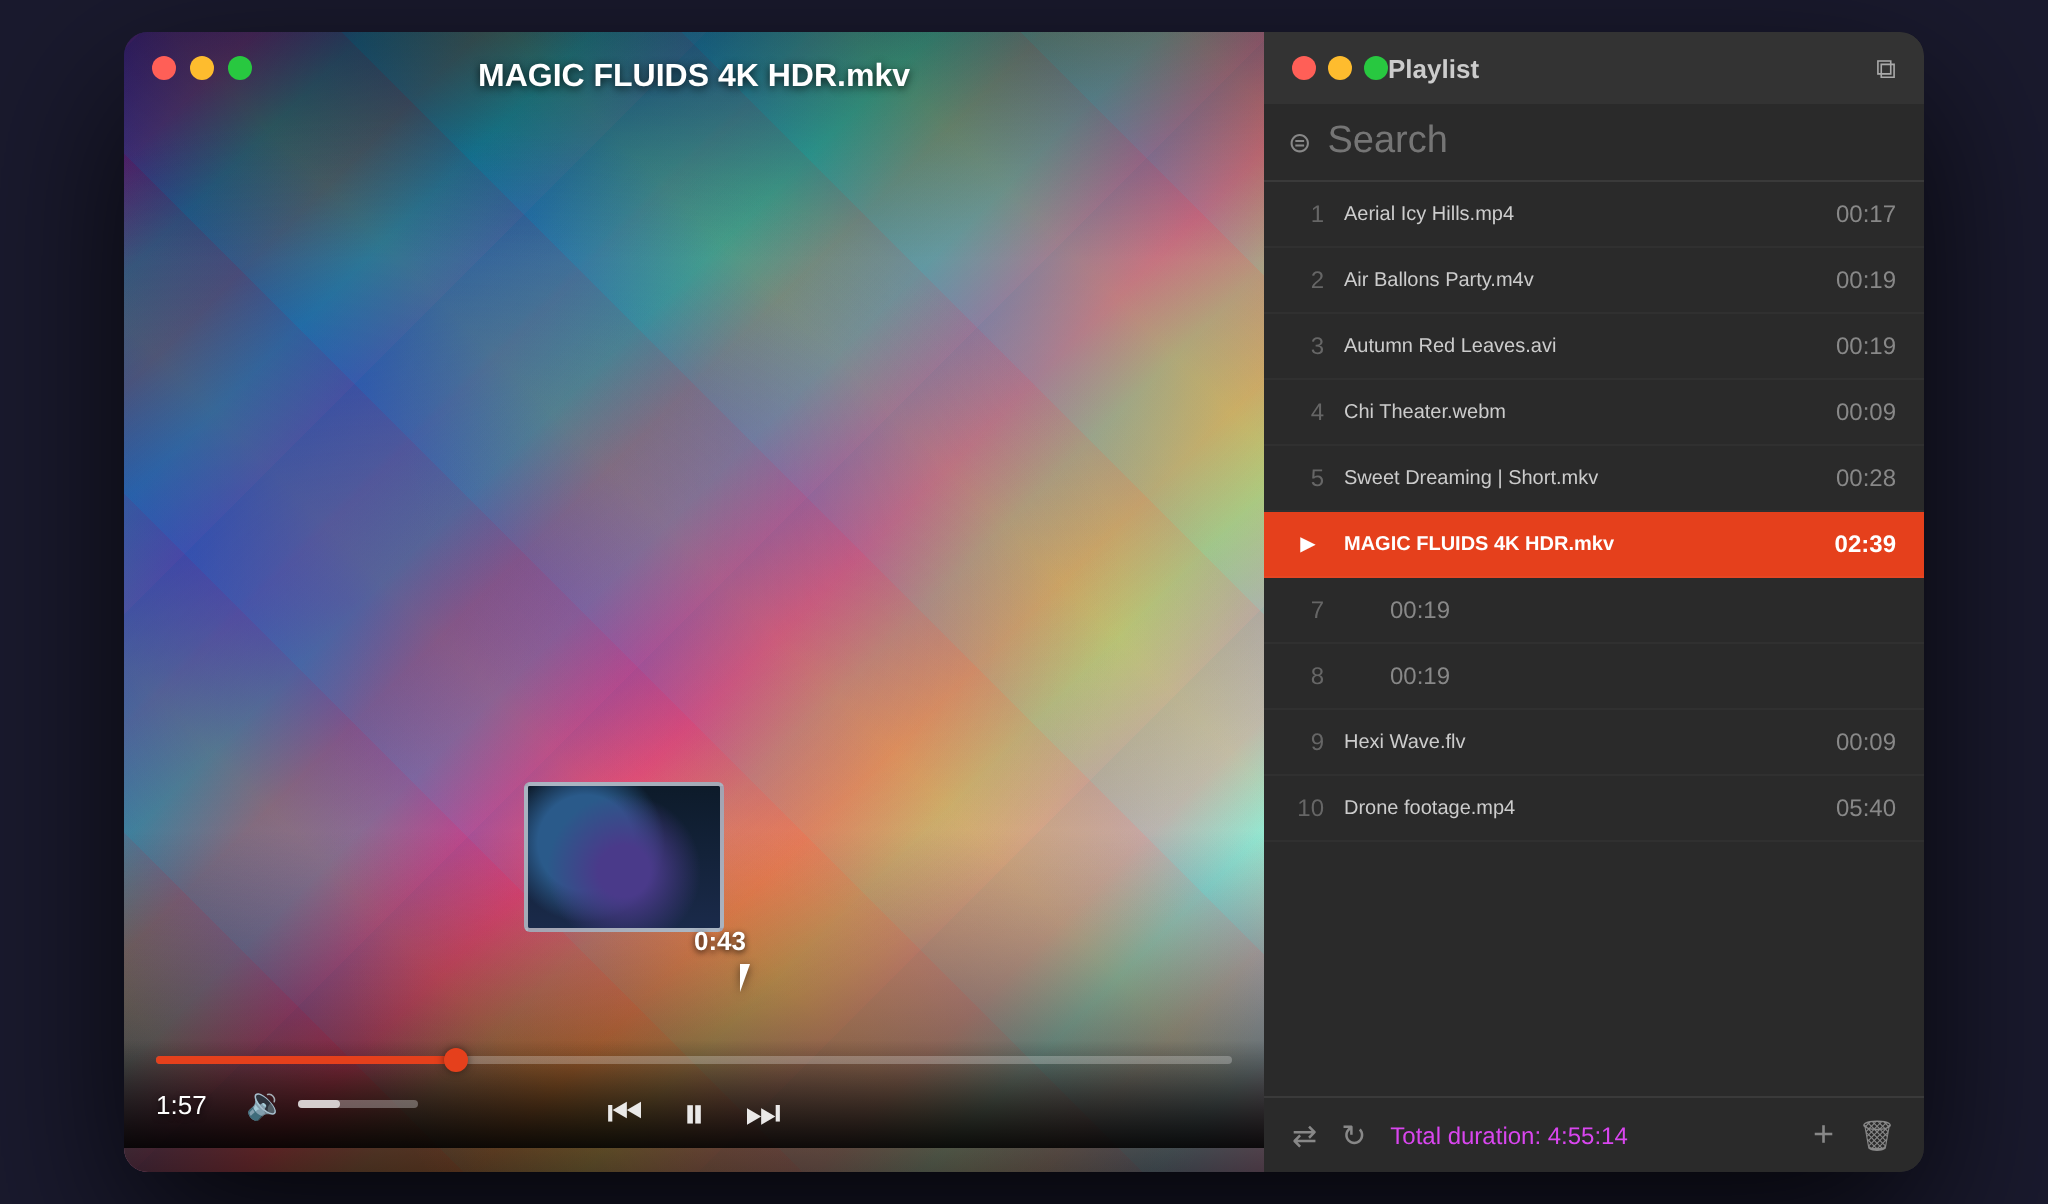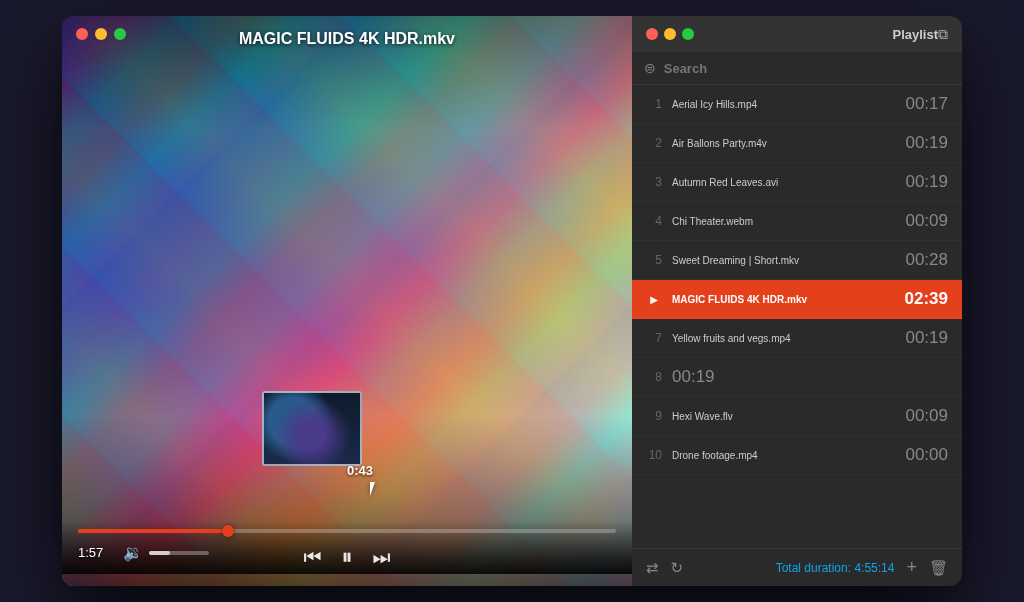--- a/index.html
+++ b/index.html
@@ -293,21 +293,21 @@
     .playlist-traffic-lights {
       display: flex;
       gap: 6px;
     }
 
     .playlist-header-title {
       color: #ccc;
       font-size: 13px;
       font-weight: 600;
       flex: 1;
-      text-align: right;
+      text-align: left;
     }
 
     .playlist-mini-icon {
       color: #aaa;
       font-size: 14px;
       cursor: pointer;
     }
 
     .search-bar {
       display: flex;
@@ -321,22 +321,21 @@
       color: #888;
       font-size: 14px;
     }
 
     .search-input {
       flex: 1;
       background: transparent;
       border: none;
       outline: none;
       color: #f0abfc;
-      font-size: 13px;
-      font-weight: bold;
+      font-size: 19px;
     }
 
     .playlist-items {
       flex: 1;
       overflow-y: auto;
     }
 
     .playlist-items::-webkit-scrollbar { width: 4px; }
     .playlist-items::-webkit-scrollbar-track { background: #2a2a2a; }
     .playlist-items::-webkit-scrollbar-thumb { background: #555; border-radius: 2px; }
@@ -381,22 +380,23 @@
       text-overflow: ellipsis;
     }
 
     .playlist-item.active .item-name {
       color: #fff;
       font-weight: 600;
     }
 
     .item-duration {
       color: #888;
-      font-size: 17px;
+      font-size: 12px;
       flex-shrink: 0;
+      margin-left: 23px;
     }
 
     .playlist-item.active .item-duration {
       color: #fff;
       font-weight: 600;
     }
 
     .playlist-footer {
       display: flex;
       align-items: center;
@@ -408,23 +408,23 @@
     }
 
     .footer-icon {
       color: #888;
       font-size: 15px;
       cursor: pointer;
     }
 
     .total-duration {
       flex: 1;
-      color: #0ea5e9;
+      color: #d946ef;
       font-size: 12px;
-      text-align: right;
+      text-align: left;
     }
 
     .footer-add-icon {
       color: #888;
       font-size: 18px;
       cursor: pointer;
     }
 
     .footer-trash-icon {
       color: #888;
@@ -531,36 +531,35 @@
         <span class="item-name">Sweet Dreaming | Short.mkv</span>
         <span class="item-duration">00:28</span>
       </div>
         <div class="playlist-item active">
         <span class="play-indicator">▶</span>
         <span class="item-name">MAGIC FLUIDS 4K HDR.mkv</span>
         <span class="item-duration">02:39</span>
       </div>
         <div class="playlist-item">
         <span class="item-number">7</span>
-        <span class="item-name">Yellow fruits and vegs.mp4</span>
         <span class="item-duration">00:19</span>
       </div>
         <div class="playlist-item">
         <span class="item-number">8</span>
         <span class="item-duration">00:19</span>
       </div>
         <div class="playlist-item">
         <span class="item-number">9</span>
         <span class="item-name">Hexi Wave.flv</span>
         <span class="item-duration">00:09</span>
       </div>
         <div class="playlist-item">
         <span class="item-number">10</span>
         <span class="item-name">Drone footage.mp4</span>
-        <span class="item-duration">00:00</span>
+        <span class="item-duration">05:40</span>
       </div>
       </div>
 
     <div class="playlist-footer">
       <span class="footer-icon">⇄</span>
       <span class="footer-icon">↻</span>
       <span class="total-duration">Total duration: 4:55:14</span>
       <span class="footer-add-icon">+</span>
       <span class="footer-trash-icon">🗑</span>
     </div>

